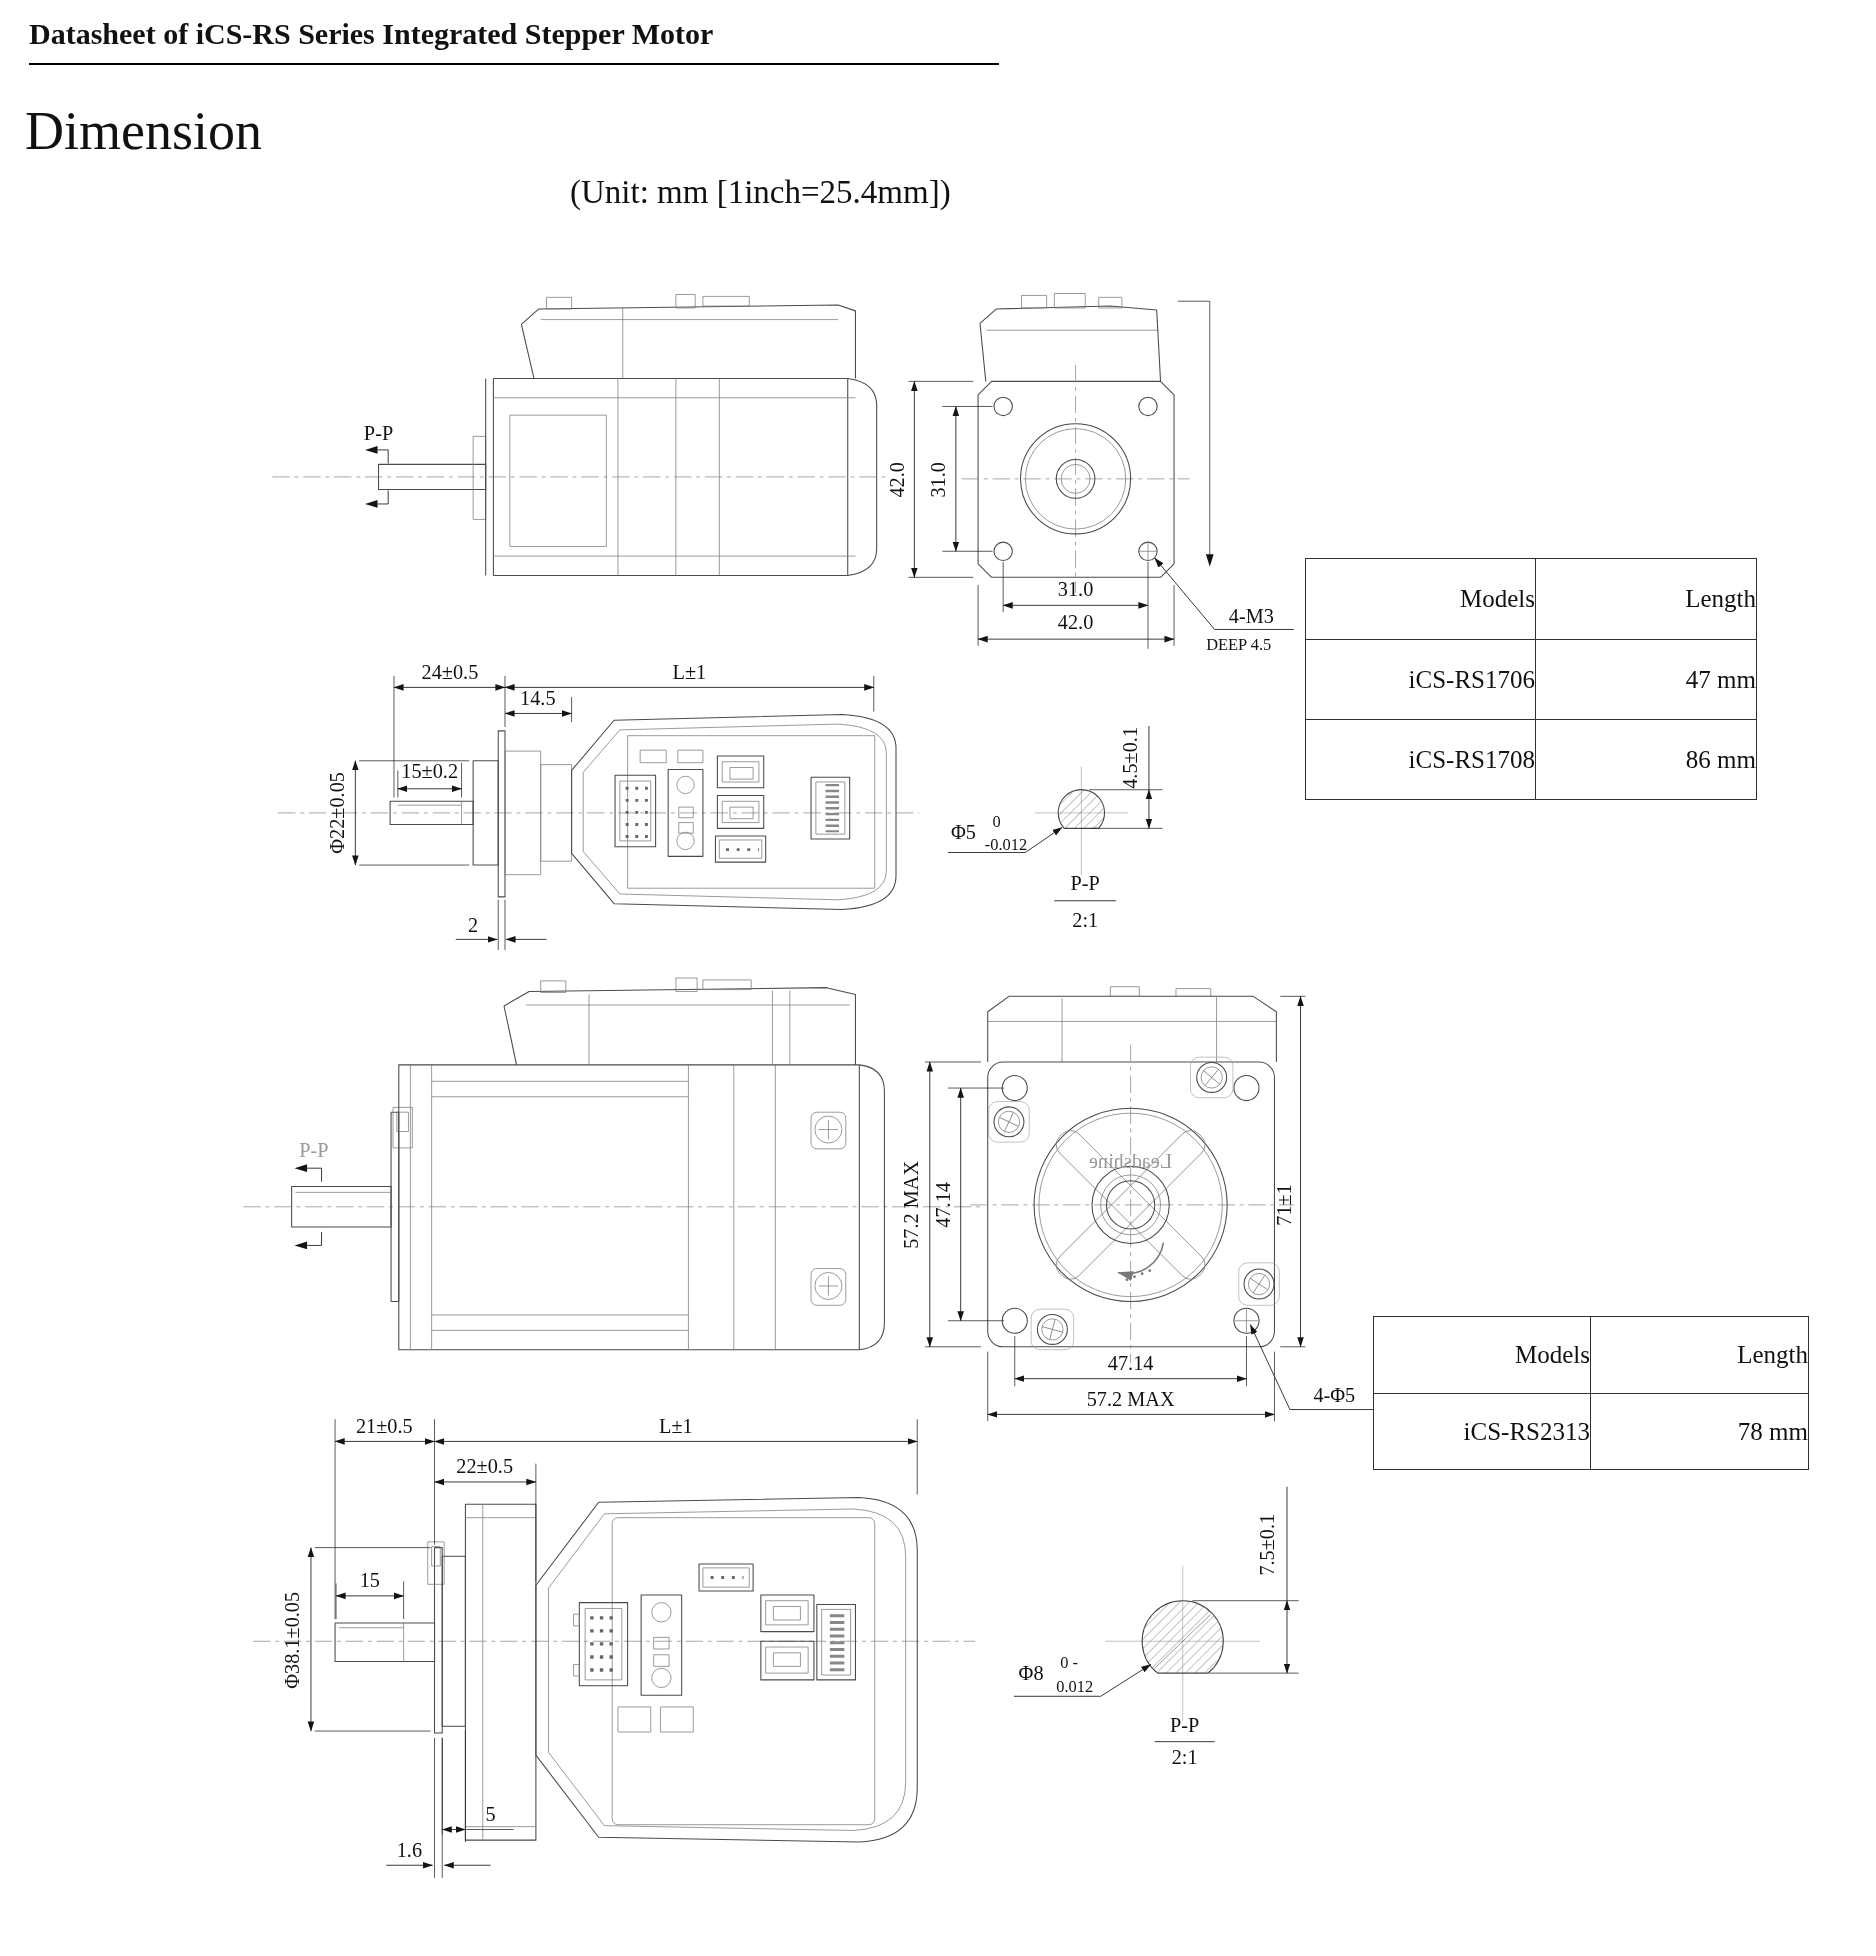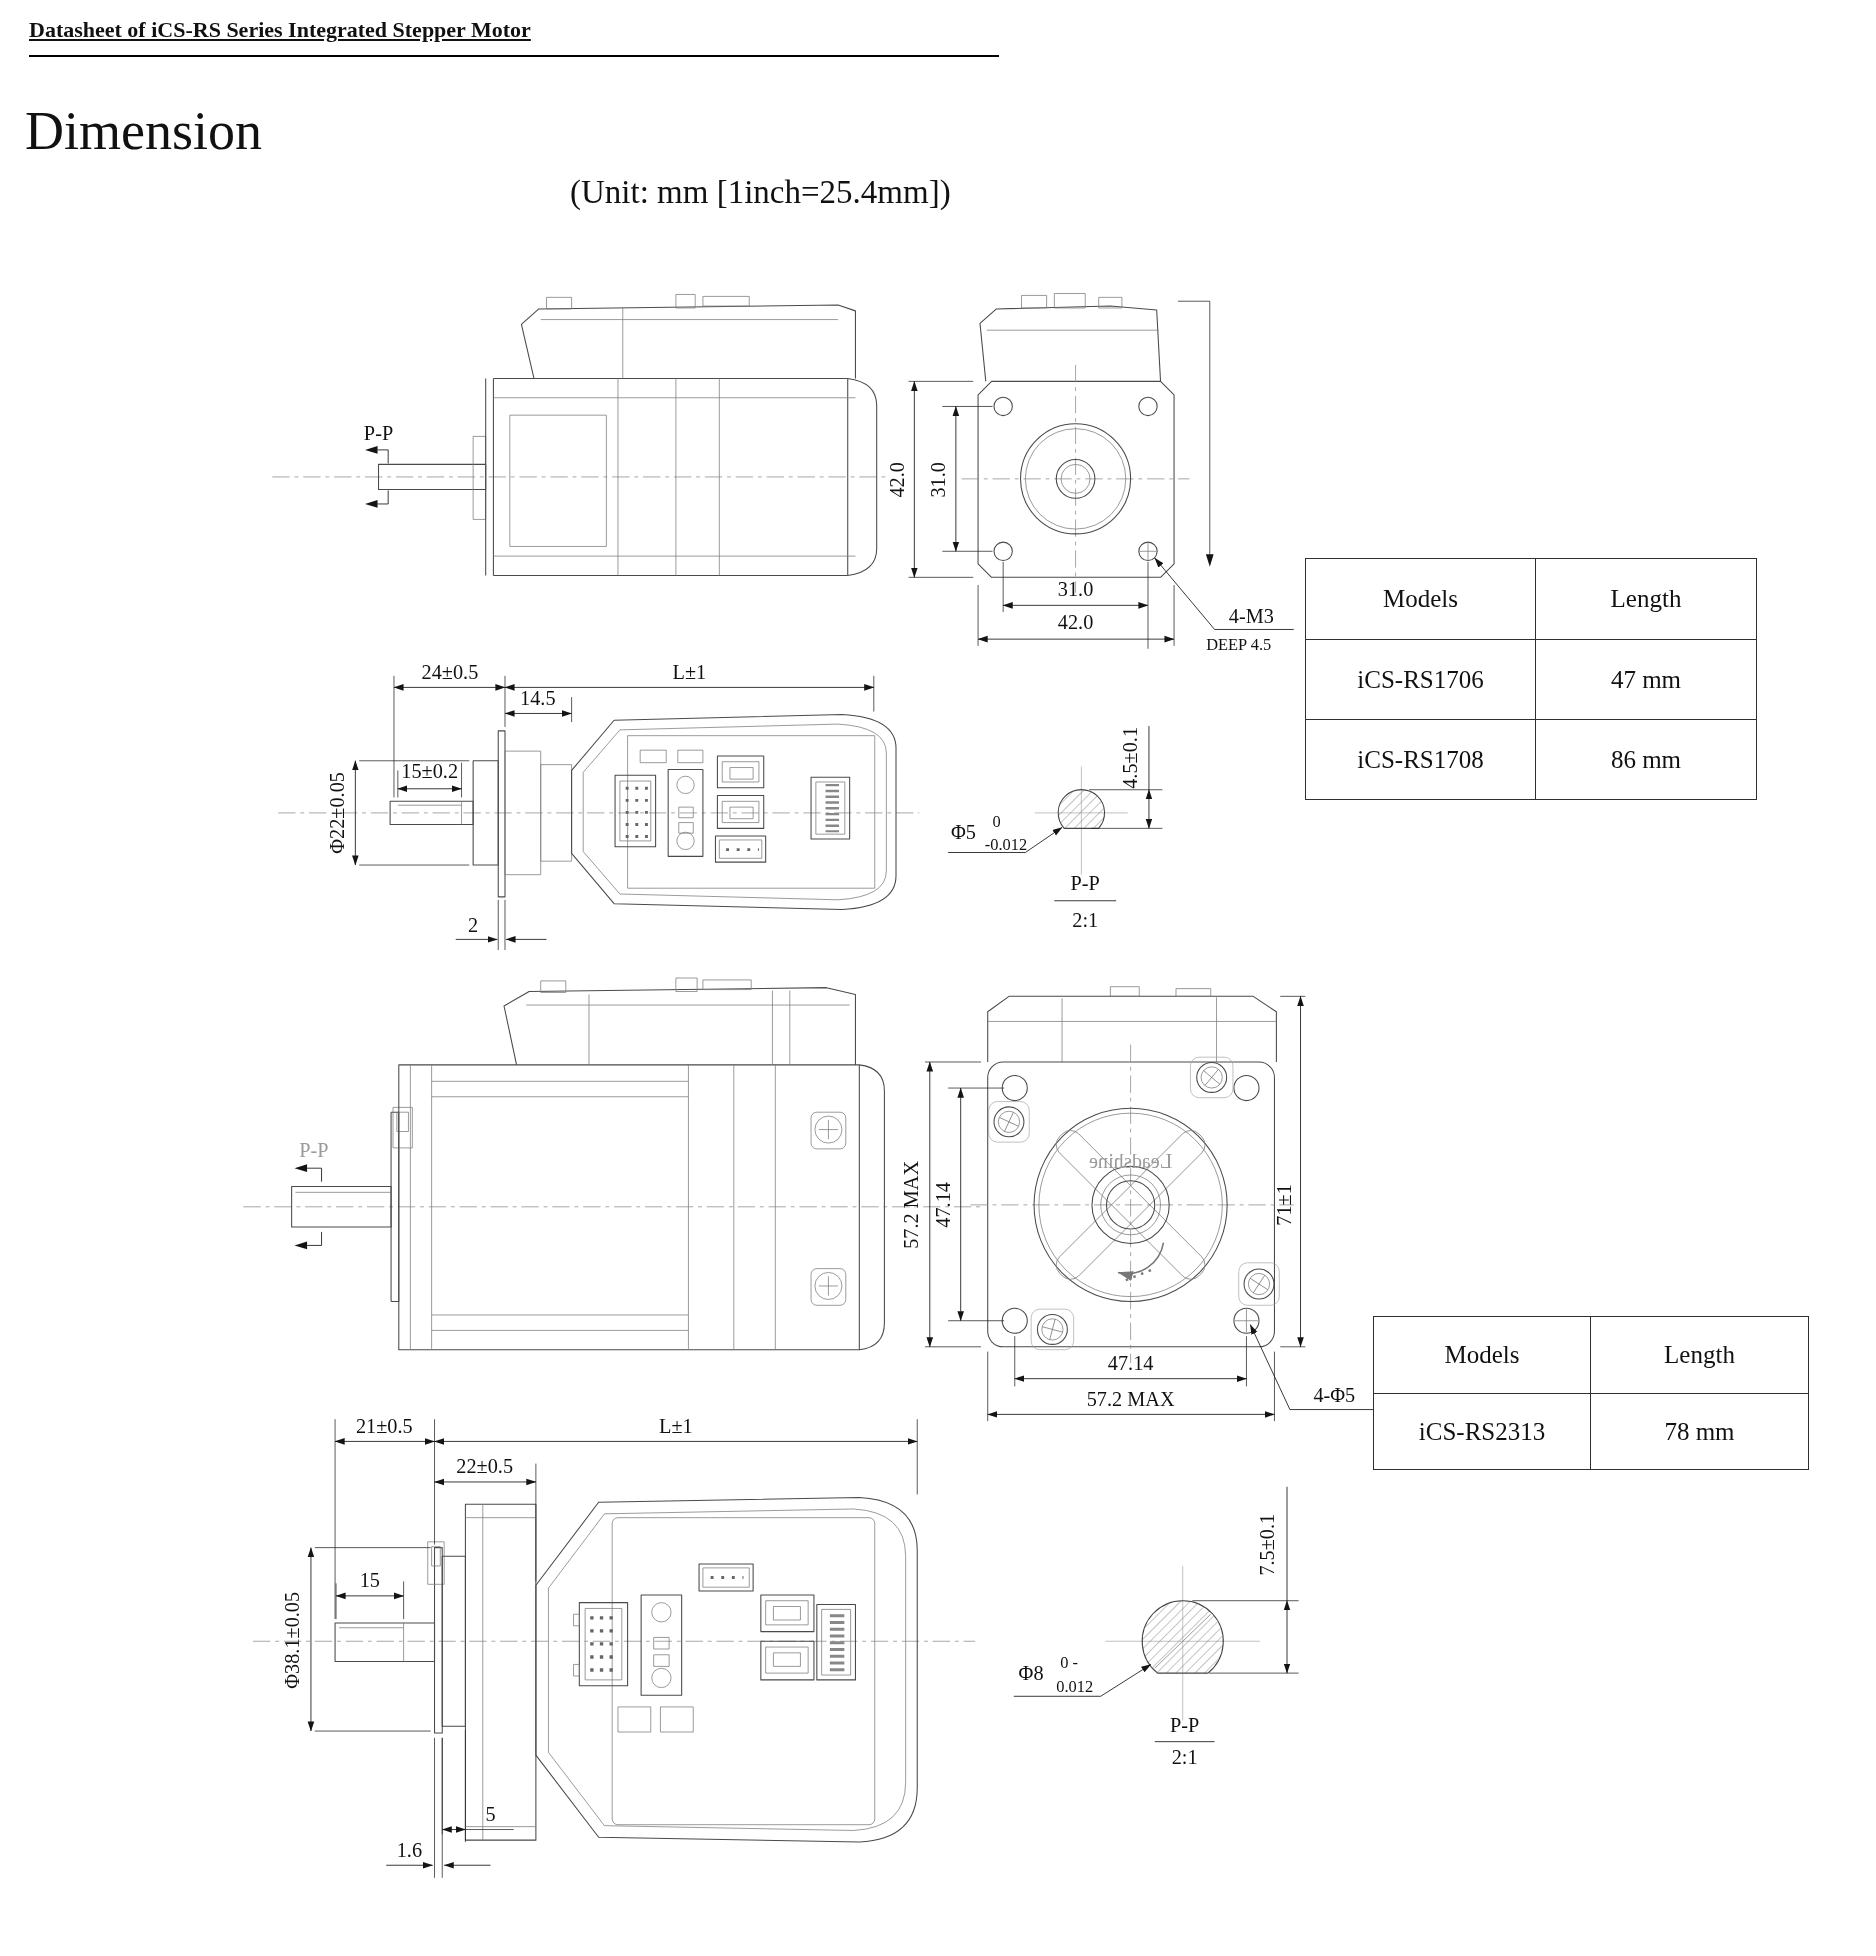--- a/index.html
+++ b/index.html
@@ -1,35 +1,35 @@
 <!DOCTYPE html>
 <html><head>
 <meta charset="utf-8">
 <style>
   html,body{margin:0;padding:0;background:#e8e8e8;}
   #page{position:relative;width:1876px;height:1956px;background:#ffffff;
         font-family:"Liberation Serif", serif;color:#111;overflow:hidden;}
-  #doc-title{position:absolute;left:29px;top:17.4px;width:970px;font-size:22px;font-weight:bold;
-             padding-bottom:11.6px;border-bottom:2.9px solid #000;text-decoration:underline;}
+  #doc-title{position:absolute;left:29px;top:17.4px;width:970px;font-size:30px;font-weight:bold;
+             padding-bottom:11.6px;border-bottom:2.9px solid #000;}
   #section-heading{position:absolute;left:25px;top:100px;font-size:54px;font-weight:normal;}
   #unit-note{position:absolute;left:570px;top:174px;font-size:33px;}
   svg{position:absolute;left:0;top:0;}
   .ol{stroke:#4a4a4a;stroke-width:1.1;fill:none;stroke-linejoin:round;}
   .ol2{stroke:#7d7d7d;stroke-width:0.8;fill:none;stroke-linejoin:round;}
   .olt{stroke:#a3a3a3;stroke-width:0.7;fill:none;}
   .dim{stroke:#1c1c1c;stroke-width:0.9;fill:none;}
   .ext{stroke:#2a2a2a;stroke-width:0.8;fill:none;}
   .cl{stroke:#8c8c8c;stroke-width:0.8;fill:none;stroke-dasharray:18 5 4 5;}
   .pins{stroke:#666;fill:none;}
   .t{fill:#111;stroke:none;font-family:"Liberation Serif", serif;font-size:21px;}
   .ts{fill:#111;stroke:none;font-family:"Liberation Serif", serif;font-size:17px;}
   .tg{fill:#9a9a9a;stroke:none;font-family:"Liberation Serif", serif;font-size:21px;}
   .mid{text-anchor:middle;}
   table.spec{position:absolute;border-collapse:collapse;background:#fff;
-             font-size:25px;text-align:center;font-family:Liberation Serif, serif;}
+             font-size:25px;text-align:right;font-family:Liberation Serif, serif;}
   table.spec th,table.spec td{border:1.6px solid #2f2f2f;font-weight:400;padding:0;}
 </style>
 </head>
 <body>
 
 <div id="page">
 
   <div id="doc-title">Datasheet of iCS-RS Series Integrated Stepper Motor</div>
   <div id="section-heading">Dimension</div>
   <div id="unit-note">(Unit: mm [1inch=25.4mm])</div>

